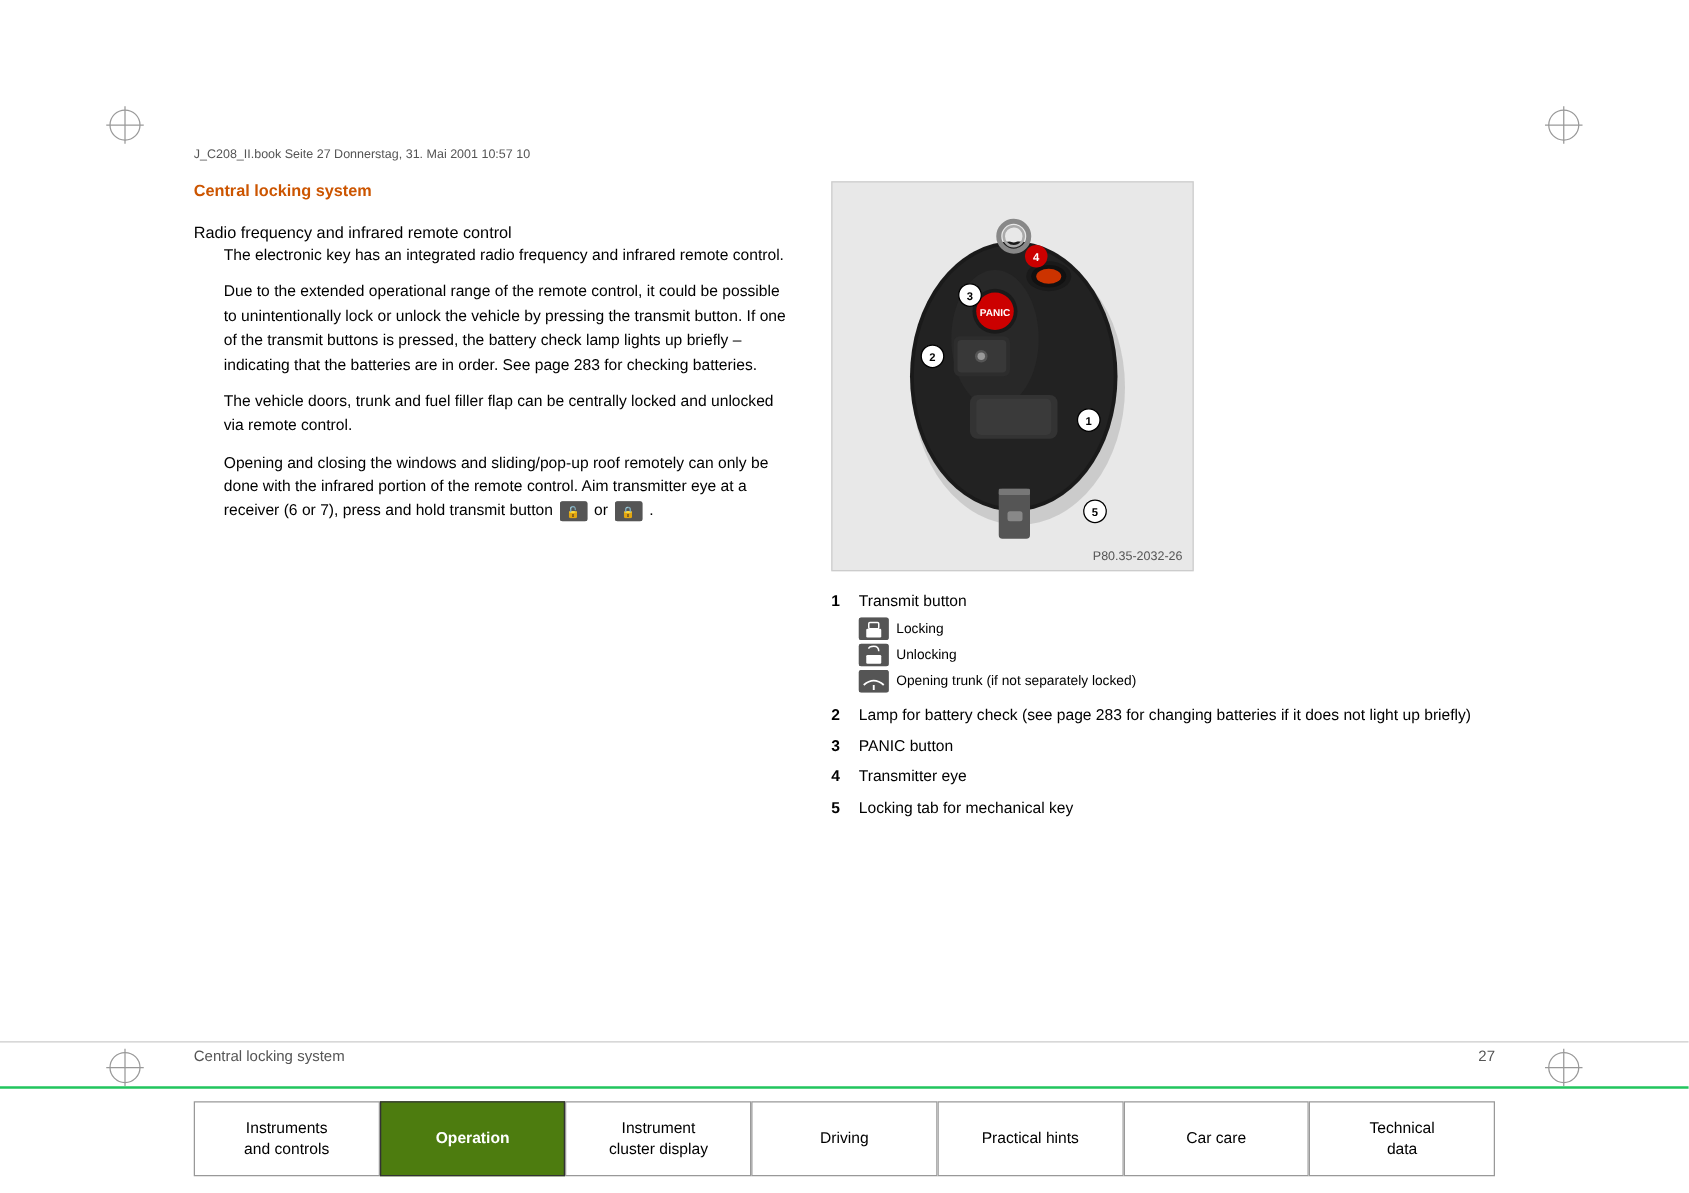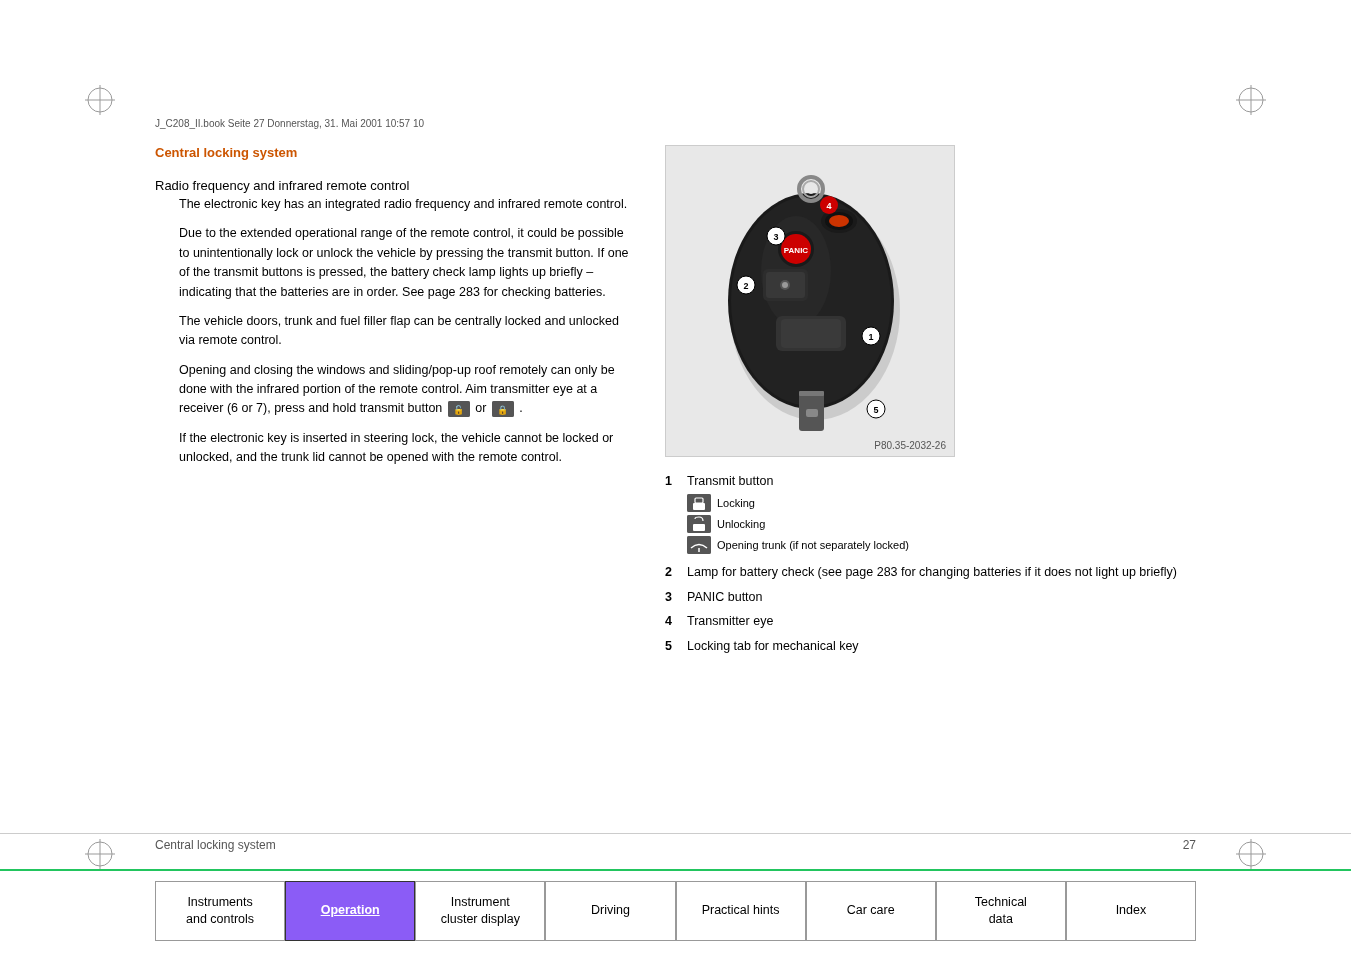--- a/index.html
+++ b/index.html
@@ -188,25 +188,24 @@
       text-align: center;
       font-size: 12.5px;
       padding: 8px 12px;
       border: 1px solid #999;
       cursor: pointer;
       flex: 1;
       line-height: 1.4;
     }
 
     .nav-tab.active {
-      background: #8b5cf6;
+      background: #4d7c0f;
       color: #fff;
       font-weight: bold;
       border-color: #333;
-      text-decoration: underline;
     }
 
     .nav-tab:not(.active) {
       background: #fff;
       color: #000;
     }
   </style>
 </head>
 <body>
 
@@ -258,21 +257,20 @@
       </span>
       or
       <span class="inline-icon">
         <svg viewBox="0 0 22 16">
             <rect width="22" height="16" rx="2" fill="#555"></rect>
             <text x="11" y="12" text-anchor="middle" fill="#fff" font-size="9">🔒</text>
           </svg>
       </span>
       .
     </p>
-    <p class="body-text">If the electronic key is inserted in steering lock, the vehicle cannot be locked or unlocked, and the trunk lid cannot be opened with the remote control.</p>
   </div>
 
   <div class="right-column">
 
     <div class="key-image-container">
 
       <svg class="key-image-svg" viewBox="0 0 260 280">
 
         <ellipse cx="130" cy="145" rx="85" ry="110" fill="#2a2a2a" opacity="0.15" transform="translate(4,4)"></ellipse>
 
@@ -407,17 +405,14 @@
     </div>
     <div class="nav-tab">
       <span>Practical hints</span>
     </div>
     <div class="nav-tab">
       <span>Car care</span>
     </div>
     <div class="nav-tab">
       <span>Technical<br>data</span>
     </div>
-    <div class="nav-tab">
-      <span>Index</span>
-    </div>
   </div>
 </div>
 
 </body></html>

